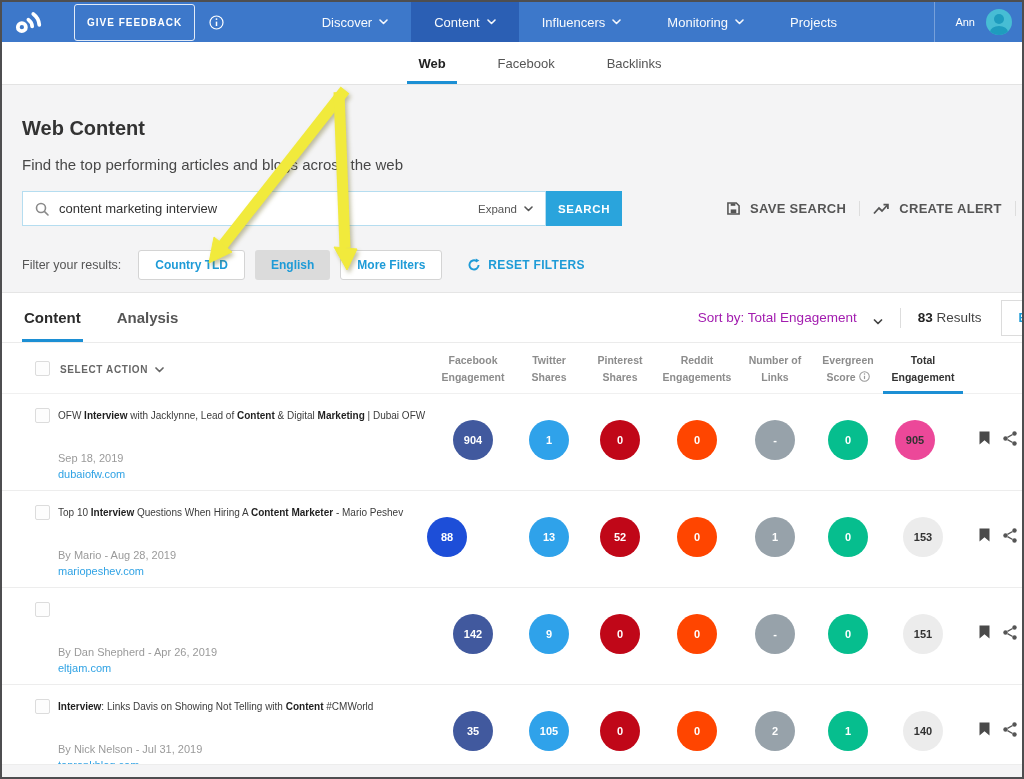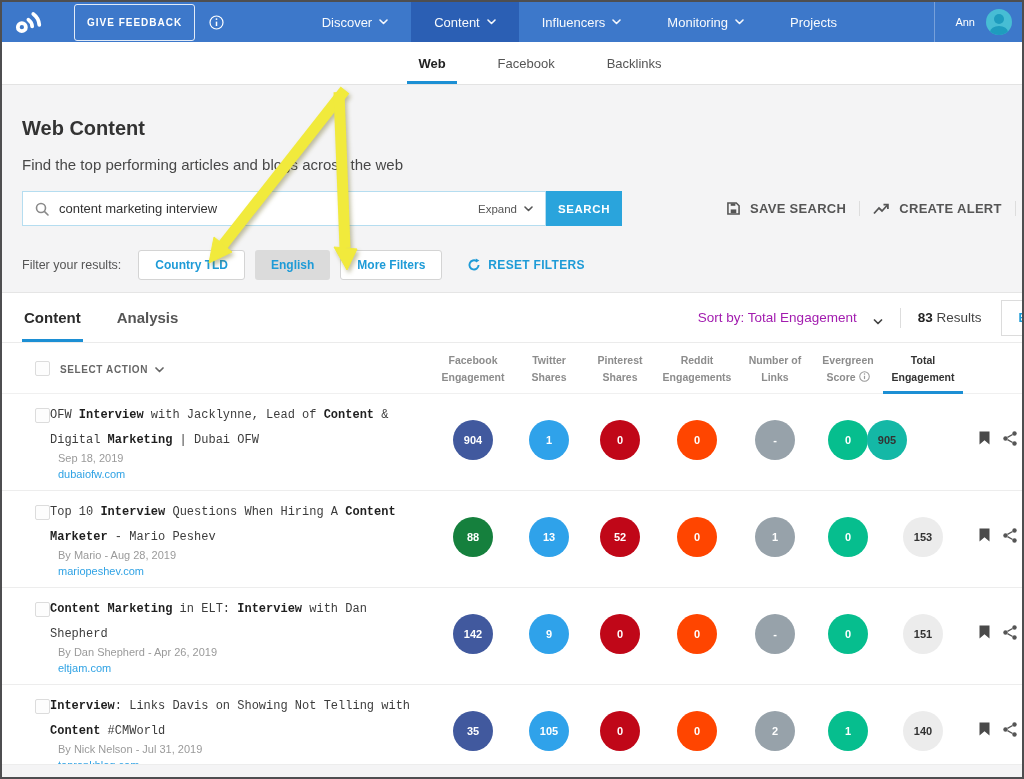--- a/index.html
+++ b/index.html
@@ -73,21 +73,21 @@
               position:absolute; left:33px; cursor:pointer; }
   .select-action { position:absolute; left:58px; top:21px; display:flex; align-items:center; gap:7px;
                    font-size:10px; font-weight:700; letter-spacing:.6px; color:#666; cursor:pointer; }
   .col-head { position:absolute; top:9px; width:110px; text-align:center; font-size:10.5px; font-weight:700;
               color:#8C8C8C; line-height:17px; }
   .col-head.emph { color:#333; }
   .total-underline { position:absolute; bottom:-1px; height:3px; width:80px; background:#1C8FD4; }
 
   .result-row { position:relative; height:97px; border-bottom:1px solid #EDEDED; background:#fff; overflow:hidden; }
   .result-row.last { height:80px; }
-  .rtitle { position:absolute; left:48px; top:9px; width:380px; font-size:12px; line-height:25px; color:#3C3C3C; cursor:pointer;font-family:Liberation Mono, monospace; }
+  .rtitle { position:absolute; left:56px; top:9px; width:380px; font-size:10px; line-height:25px; color:#3C3C3C; cursor:pointer; }
   .rtitle b { color:#1F1F1F; }
   .rmeta { position:absolute; left:56px; top:58px; font-size:11px; color:#9A9A9A; }
   .rdomain { position:absolute; left:56px; top:74px; font-size:11px; color:#2FA2E4; cursor:pointer; }
   .metric { position:absolute; top:26px; width:40px; height:40px; border-radius:50%; display:flex;
             align-items:center; justify-content:center; font-size:11px; font-weight:700; }
   .row-ic { position:absolute; top:37px; cursor:pointer; display:flex; }
 
   .arrows { position:absolute; left:0; top:0; pointer-events:none; z-index:50;
             filter:drop-shadow(2px 3px 2px rgba(100,95,20,.38)); }
 </style>
@@ -278,21 +278,21 @@
           <span class="checkbox" style="top: 14px;"></span>
           <div class="rtitle"><span>OFW </span><b>Interview</b><span> with Jacklynne, Lead of </span><b>Content</b><span> &amp; Digital </span><b>Marketing</b><span> | Dubai OFW</span></div>
           <div class="rmeta">Sep 18, 2019</div>
           <div class="rdomain">dubaiofw.com</div>
           <div class="metric" style="left: 451px; background: rgb(65, 89, 158); color: rgb(255, 255, 255);">904</div>
           <div class="metric" style="left: 527px; background: rgb(47, 162, 234); color: rgb(255, 255, 255);">1</div>
           <div class="metric" style="left: 598px; background: rgb(192, 7, 24); color: rgb(255, 255, 255);">0</div>
           <div class="metric" style="left: 675px; background: rgb(255, 69, 0); color: rgb(255, 255, 255);">0</div>
           <div class="metric" style="left: 753px; background: rgb(151, 162, 170); color: rgb(255, 255, 255);">-</div>
           <div class="metric" style="left: 826px; background: rgb(6, 190, 142); color: rgb(255, 255, 255);">0</div>
-          <div class="metric" style="left: 865px; background: #14b8a6; color: rgb(51, 51, 51);">905</div>
+          <div class="metric" style="left: 893px; background: #ec4899; color: rgb(51, 51, 51);">905</div>
           <span class="row-ic" style="left: 977px;">
             <svg width="11" height="14" viewBox="0 0 11 14">
               <path d="M0.5 0.5h10v13L5.5 9.3 0.5 13.5z" fill="#4A4A4A"></path>
             </svg>
           </span>
           <span class="row-ic" style="left: 1001px;">
             <svg width="14" height="15" viewBox="0 0 14 15">
               <g fill="#555">
                 <circle cx="11.5" cy="2.5" r="2.2"></circle>
                 <circle cx="2.5" cy="7.5" r="2.2"></circle>
@@ -303,21 +303,21 @@
                 <line x1="4.5" y1="8.6" x2="9.6" y2="11.5"></line>
               </g>
             </svg>
           </span>
         </div>
         <div class="result-row">
           <span class="checkbox" style="top: 14px;"></span>
           <div class="rtitle"><span>Top 10 </span><b>Interview</b><span> Questions When Hiring A </span><b>Content Marketer</b><span> - Mario Peshev</span></div>
           <div class="rmeta">By Mario - Aug 28, 2019</div>
           <div class="rdomain">mariopeshev.com</div>
-          <div class="metric" style="left: 451px; background: #15803d; color: rgb(255, 255, 255);">88</div>
+          <div class="metric" style="left: 425px; background: #1d4ed8; color: rgb(255, 255, 255);">88</div>
           <div class="metric" style="left: 527px; background: rgb(47, 162, 234); color: rgb(255, 255, 255);">13</div>
           <div class="metric" style="left: 598px; background: rgb(192, 7, 24); color: rgb(255, 255, 255);">52</div>
           <div class="metric" style="left: 675px; background: rgb(255, 69, 0); color: rgb(255, 255, 255);">0</div>
           <div class="metric" style="left: 753px; background: rgb(151, 162, 170); color: rgb(255, 255, 255);">1</div>
           <div class="metric" style="left: 826px; background: rgb(6, 190, 142); color: rgb(255, 255, 255);">0</div>
           <div class="metric" style="left: 901px; background: rgb(236, 236, 236); color: rgb(51, 51, 51);">153</div>
           <span class="row-ic" style="left: 977px;">
             <svg width="11" height="14" viewBox="0 0 11 14">
               <path d="M0.5 0.5h10v13L5.5 9.3 0.5 13.5z" fill="#4A4A4A"></path>
             </svg>
@@ -331,21 +331,20 @@
               </g>
               <g stroke="#555" stroke-width="1.4">
                 <line x1="4.5" y1="6.4" x2="9.6" y2="3.5"></line>
                 <line x1="4.5" y1="8.6" x2="9.6" y2="11.5"></line>
               </g>
             </svg>
           </span>
         </div>
         <div class="result-row">
           <span class="checkbox" style="top: 14px;"></span>
-          <div class="rtitle"><b>Content Marketing</b><span> in ELT: </span><b>Interview</b><span> with Dan Shepherd</span></div>
           <div class="rmeta">By Dan Shepherd - Apr 26, 2019</div>
           <div class="rdomain">eltjam.com</div>
           <div class="metric" style="left: 451px; background: rgb(65, 89, 158); color: rgb(255, 255, 255);">142</div>
           <div class="metric" style="left: 527px; background: rgb(47, 162, 234); color: rgb(255, 255, 255);">9</div>
           <div class="metric" style="left: 598px; background: rgb(192, 7, 24); color: rgb(255, 255, 255);">0</div>
           <div class="metric" style="left: 675px; background: rgb(255, 69, 0); color: rgb(255, 255, 255);">0</div>
           <div class="metric" style="left: 753px; background: rgb(151, 162, 170); color: rgb(255, 255, 255);">-</div>
           <div class="metric" style="left: 826px; background: rgb(6, 190, 142); color: rgb(255, 255, 255);">0</div>
           <div class="metric" style="left: 901px; background: rgb(236, 236, 236); color: rgb(51, 51, 51);">151</div>
           <span class="row-ic" style="left: 977px;">

